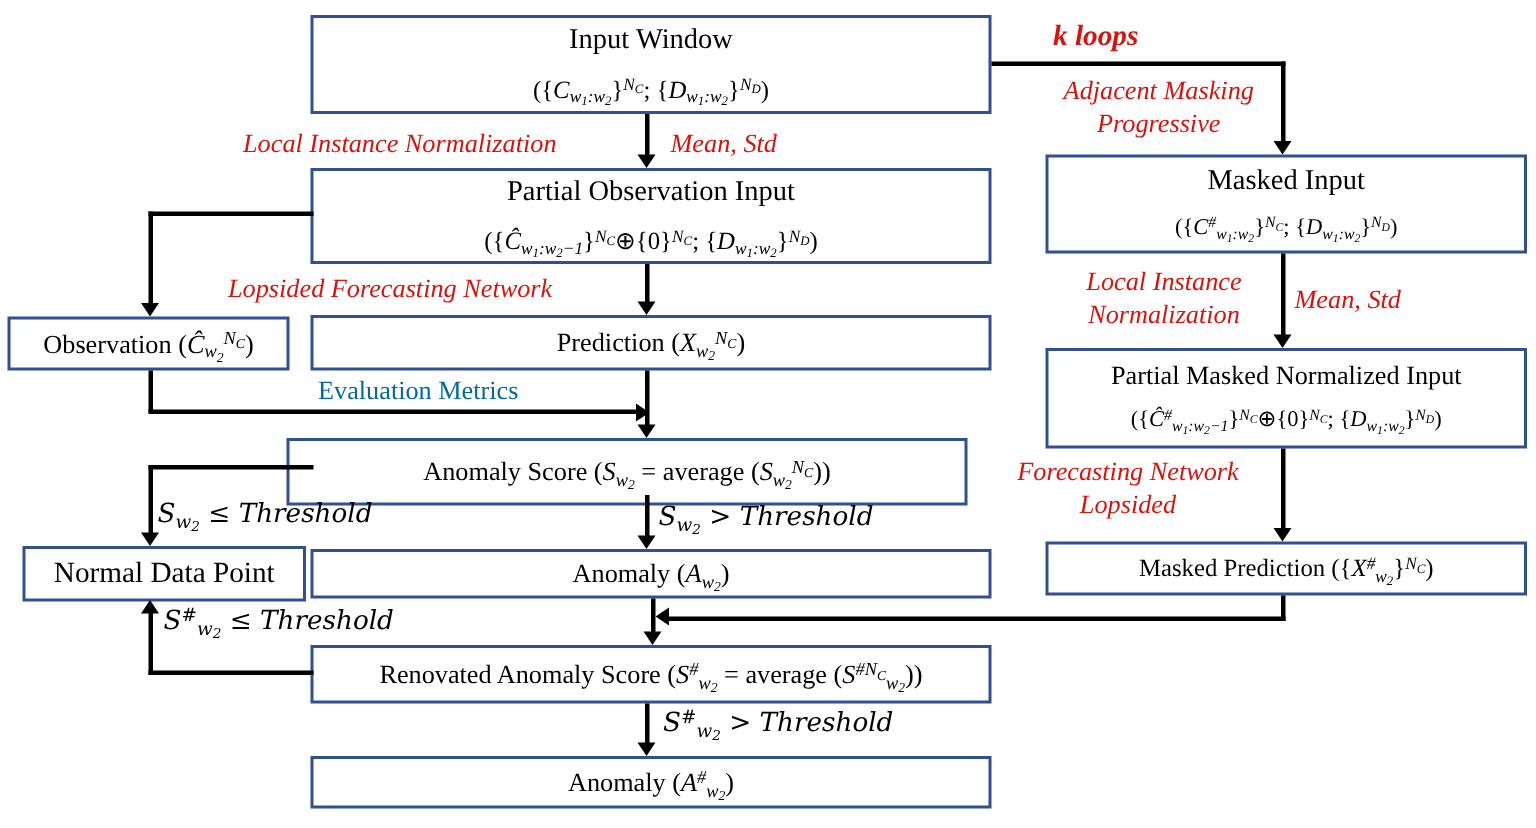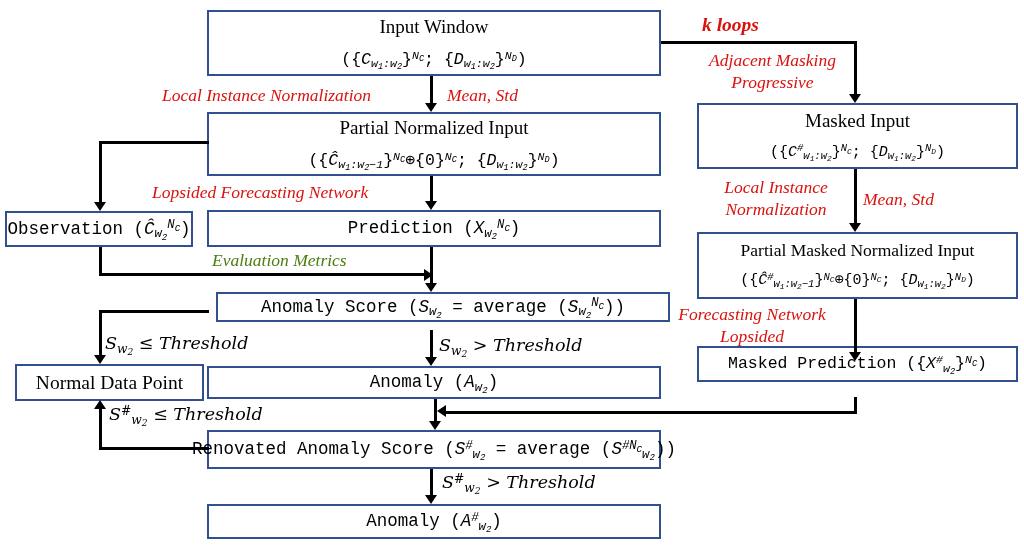--- a/index.html
+++ b/index.html
@@ -4,21 +4,21 @@
 <style>
   html,body{margin:0;padding:0;background:#fff;}
   .stage{position:relative;width:1024px;height:552px;background:var(--background,#fff);
          font-family:"Liberation Serif","DejaVu Serif",serif;color:#000;overflow:hidden;}
   
   .box{position:absolute;border:2.5px solid var(--box-border,#31508f);background:#fff;
        box-sizing:border-box;display:flex;flex-direction:column;align-items:center;
        justify-content:center;text-align:center;gap:11px;}
   .btitle{font-size:19px;line-height:1.15;white-space:nowrap;}
   .bformula{font-size:16.5px;line-height:1.3;white-space:nowrap;
-            font-family:Liberation Mono, monospace;}
+            font-family:Liberation Serif, serif;}
   .box.single .bformula{font-size:17.5px;}
   .box.narrow .bformula{font-size:15px;}
   .plain{font-size:19.5px;}
   
   .m-n{}
   .m-i{font-style:italic;}
   .m-d{font-style:italic;font-size:70%;position:relative;top:.3em;}
   .m-dd{font-style:italic;font-size:52%;position:relative;top:.65em;}
   .m-u{font-style:italic;font-size:70%;position:relative;top:-.45em;}
   .m-ud{font-style:italic;font-size:52%;position:relative;top:-.28em;}
@@ -35,68 +35,68 @@
   .arr.left{border-top:6px solid transparent;border-bottom:6px solid transparent;
             border-right:9px solid var(--arrow,#000);}
   
   .rlab{position:absolute;color:var(--label-red,#da120e);font-style:italic;
         font-size:17.5px;line-height:1.28;white-space:nowrap;}
   .rlab.bold{font-weight:bold;font-size:19.5px;}
   .rlab.center{text-align:center;white-space:normal;}
   .tlab{position:absolute;color:#000;font-size:17.5px;white-space:nowrap;
         font-family:"DejaVu Serif","Liberation Serif",serif;}
   .tlab .m-n{font-style:italic;}
-  .ilab{position:absolute;color:#4d7c0f;font-style:italic;font-size:17.5px;white-space:nowrap;}
+  .ilab{position:absolute;color:#0369a1;font-size:17.5px;white-space:nowrap;}
 </style>
 </head>
 <body>
 
 <div class="stage">
 
   <div class="box" style="left:207px;top:10px;width:454px;height:66px">
     <div class="btitle">Input Window</div>
     <div class="bformula"><span class="m-n">({</span><span class="m-i">C</span><span class="m-d">w</span><span class="m-dd">1</span><span class="m-d">:w</span><span class="m-dd">2</span><span class="m-n">}</span><span class="m-u">N</span><span class="m-ud">C</span><span class="m-n">; {</span><span class="m-i">D</span><span class="m-d">w</span><span class="m-dd">1</span><span class="m-d">:w</span><span class="m-dd">2</span><span class="m-n">}</span><span class="m-u">N</span><span class="m-ud">D</span><span class="m-n">)</span></div>
   </div>
 
   <div class="box narrow" style="left:697px;top:103px;width:321px;height:66px">
     <div class="btitle">Masked Input</div>
     <div class="bformula"><span class="m-n">({</span><span class="m-i">C</span><span class="m-u">#</span><span class="m-d">w</span><span class="m-dd">1</span><span class="m-d">:w</span><span class="m-dd">2</span><span class="m-n">}</span><span class="m-u">N</span><span class="m-ud">C</span><span class="m-n">; {</span><span class="m-i">D</span><span class="m-d">w</span><span class="m-dd">1</span><span class="m-d">:w</span><span class="m-dd">2</span><span class="m-n">}</span><span class="m-u">N</span><span class="m-ud">D</span><span class="m-n">)</span></div>
   </div>
 
   <div class="box" style="left:207px;top:112px;width:454px;height:64px">
-    <div class="btitle">Partial Normalized Input</div>
+    <div class="btitle">Partial Observation Input</div>
     <div class="bformula"><span class="m-n">({</span><span class="m-i">Ĉ</span><span class="m-d">w</span><span class="m-dd">1</span><span class="m-d">:w</span><span class="m-dd">2</span><span class="m-d">−1</span><span class="m-n">}</span><span class="m-u">N</span><span class="m-ud">C</span><span class="m-n">⊕{0}</span><span class="m-u">N</span><span class="m-ud">C</span><span class="m-n">; {</span><span class="m-i">D</span><span class="m-d">w</span><span class="m-dd">1</span><span class="m-d">:w</span><span class="m-dd">2</span><span class="m-n">}</span><span class="m-u">N</span><span class="m-ud">D</span><span class="m-n">)</span></div>
   </div>
 
   <div class="box single" style="left:5px;top:211px;width:188px;height:36px">
     <div class="bformula"><span class="m-n">Observation (</span><span class="m-i">Ĉ</span><span class="m-d">w</span><span class="m-dd">2</span><span class="m-u">N</span><span class="m-ud">C</span><span class="m-n">)</span></div>
   </div>
 
   <div class="box single" style="left:207px;top:210px;width:454px;height:37px">
     <div class="bformula"><span class="m-n">Prediction (</span><span class="m-i">X</span><span class="m-d">w</span><span class="m-dd">2</span><span class="m-u">N</span><span class="m-ud">C</span><span class="m-n">)</span></div>
   </div>
 
   <div class="box narrow" style="left:697px;top:232px;width:321px;height:67px">
     <div class="btitle" style="font-size:17.5px">Partial Masked Normalized Input</div>
     <div class="bformula"><span class="m-n">({</span><span class="m-i">Ĉ</span><span class="m-u">#</span><span class="m-d">w</span><span class="m-dd">1</span><span class="m-d">:w</span><span class="m-dd">2</span><span class="m-d">−1</span><span class="m-n">}</span><span class="m-u">N</span><span class="m-ud">C</span><span class="m-n">⊕{0}</span><span class="m-u">N</span><span class="m-ud">C</span><span class="m-n">; {</span><span class="m-i">D</span><span class="m-d">w</span><span class="m-dd">1</span><span class="m-d">:w</span><span class="m-dd">2</span><span class="m-n">}</span><span class="m-u">N</span><span class="m-ud">D</span><span class="m-n">)</span></div>
   </div>
 
-  <div class="box single" style="left:216px;top:292px;width:454px;height:30px">
+  <div class="box single" style="left:191px;top:292px;width:454px;height:45px">
     <div class="bformula"><span class="m-n">Anomaly Score (</span><span class="m-i">S</span><span class="m-d">w</span><span class="m-dd">2</span><span class="m-n"> = average (</span><span class="m-i">S</span><span class="m-d">w</span><span class="m-dd">2</span><span class="m-u">N</span><span class="m-ud">C</span><span class="m-n">))</span></div>
   </div>
 
   <div class="box" style="left:15px;top:364px;width:189px;height:37px">
     <div class="plain">Normal Data Point</div>
   </div>
 
   <div class="box single" style="left:207px;top:366px;width:454px;height:33px">
     <div class="bformula"><span class="m-n">Anomaly (</span><span class="m-i">A</span><span class="m-d">w</span><span class="m-dd">2</span><span class="m-n">)</span></div>
   </div>
 
-  <div class="box single" style="left:697px;top:346px;width:321px;height:36px">
+  <div class="box single" style="left:697px;top:361px;width:321px;height:36px">
     <div class="bformula" style="font-size:16.5px"><span class="m-n">Masked Prediction ({</span><span class="m-i">X</span><span class="m-u">#</span><span class="m-d">w</span><span class="m-dd">2</span><span class="m-n">}</span><span class="m-u">N</span><span class="m-ud">C</span><span class="m-n">)</span></div>
   </div>
 
   <div class="box single" style="left:207px;top:430px;width:454px;height:39px">
     <div class="bformula"><span class="m-n">Renovated Anomaly Score (</span><span class="m-i">S</span><span class="m-u">#</span><span class="m-d">w</span><span class="m-dd">2</span><span class="m-n"> = average (</span><span class="m-i">S</span><span class="m-u">#N</span><span class="m-ud">C</span><span class="m-d">w</span><span class="m-dd">2</span><span class="m-n">))</span></div>
   </div>
 
   <div class="box single" style="left:207px;top:504px;width:454px;height:35px">
     <div class="bformula"><span class="m-n">Anomaly (</span><span class="m-i">A</span><span class="m-u">#</span><span class="m-d">w</span><span class="m-dd">2</span><span class="m-n">)</span></div>
   </div>

